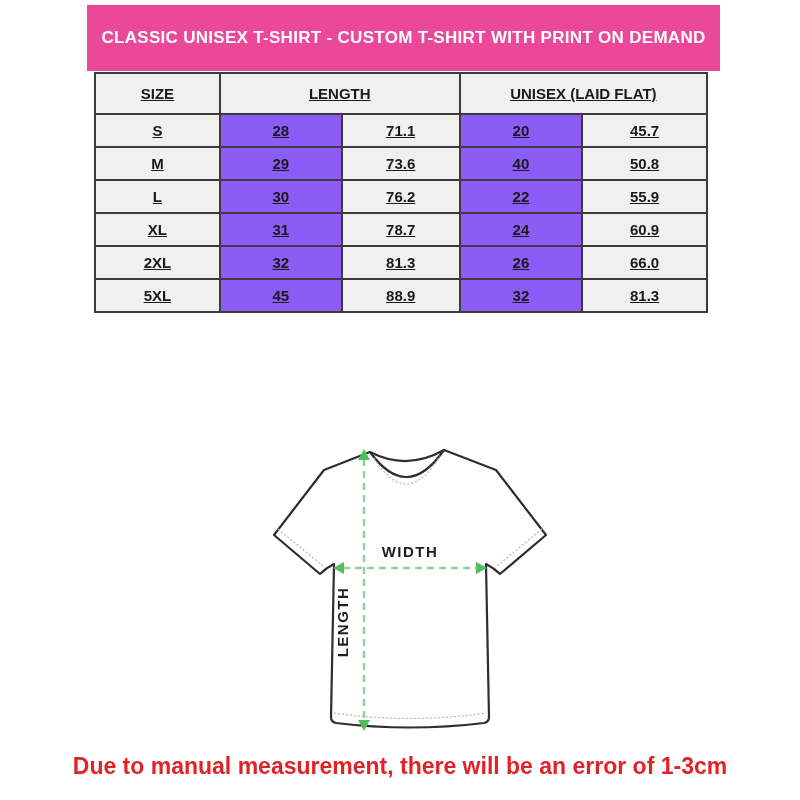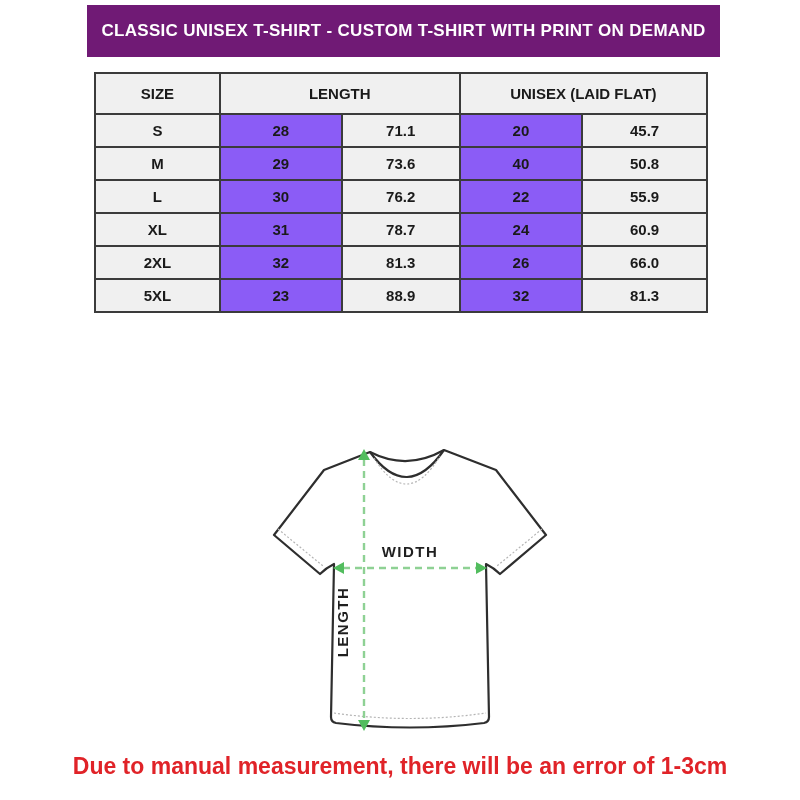--- a/index.html
+++ b/index.html
@@ -9,22 +9,22 @@
     width: 800px;
     height: 800px;
     background: #ffffff;
     overflow: hidden;
     margin: 0 auto;
   }
   
   .banner {
     position: absolute;
     left: 87px; top: 5px;
-    width: 633px; height: 52px;
-    background: #701a75;
+    width: 633px; height: 66px;
+    background: #ec4899;
     display: flex;
     align-items: center;
     justify-content: center;
   }
   .banner-title {
     color: #ffffff;
     font-size: 17px;
     font-weight: 700;
     letter-spacing: 0.3px;
     white-space: nowrap;
@@ -37,20 +37,21 @@
     border-collapse: collapse;
     table-layout: fixed;
   }
   .size-table th, .size-table td {
     border: 2px solid #3b3b3b;
     text-align: center;
     vertical-align: middle;
     font-weight: 700;
     color: #1a1a1a;
     padding: 0;
+    text-decoration: underline;
   }
   .size-table th { height: 39px; font-size: 15px; background: #f0f0f0; }
   .size-table td { height: 31px; font-size: 15px; }
   .c-gray  { background: #f0f0f0; }
   .c-white { background: #8b5cf6; }
   
   .diagram {
     position: absolute;
     left: 268px; top: 445px;
     width: 284px; height: 290px;
@@ -129,21 +130,21 @@
       </tr>
       <tr>
         <td class="c-gray">2XL</td>
         <td class="c-white">32</td>
         <td class="c-gray">81.3</td>
         <td class="c-white">26</td>
         <td class="c-gray">66.0</td>
       </tr>
       <tr>
         <td class="c-gray">5XL</td>
-        <td class="c-white">23</td>
+        <td class="c-white">45</td>
         <td class="c-gray">88.9</td>
         <td class="c-white">32</td>
         <td class="c-gray">81.3</td>
       </tr>
     </tbody>
   </table>
 
   <div class="diagram">
     <svg viewBox="0 0 284 290" xmlns="http://www.w3.org/2000/svg">
 

